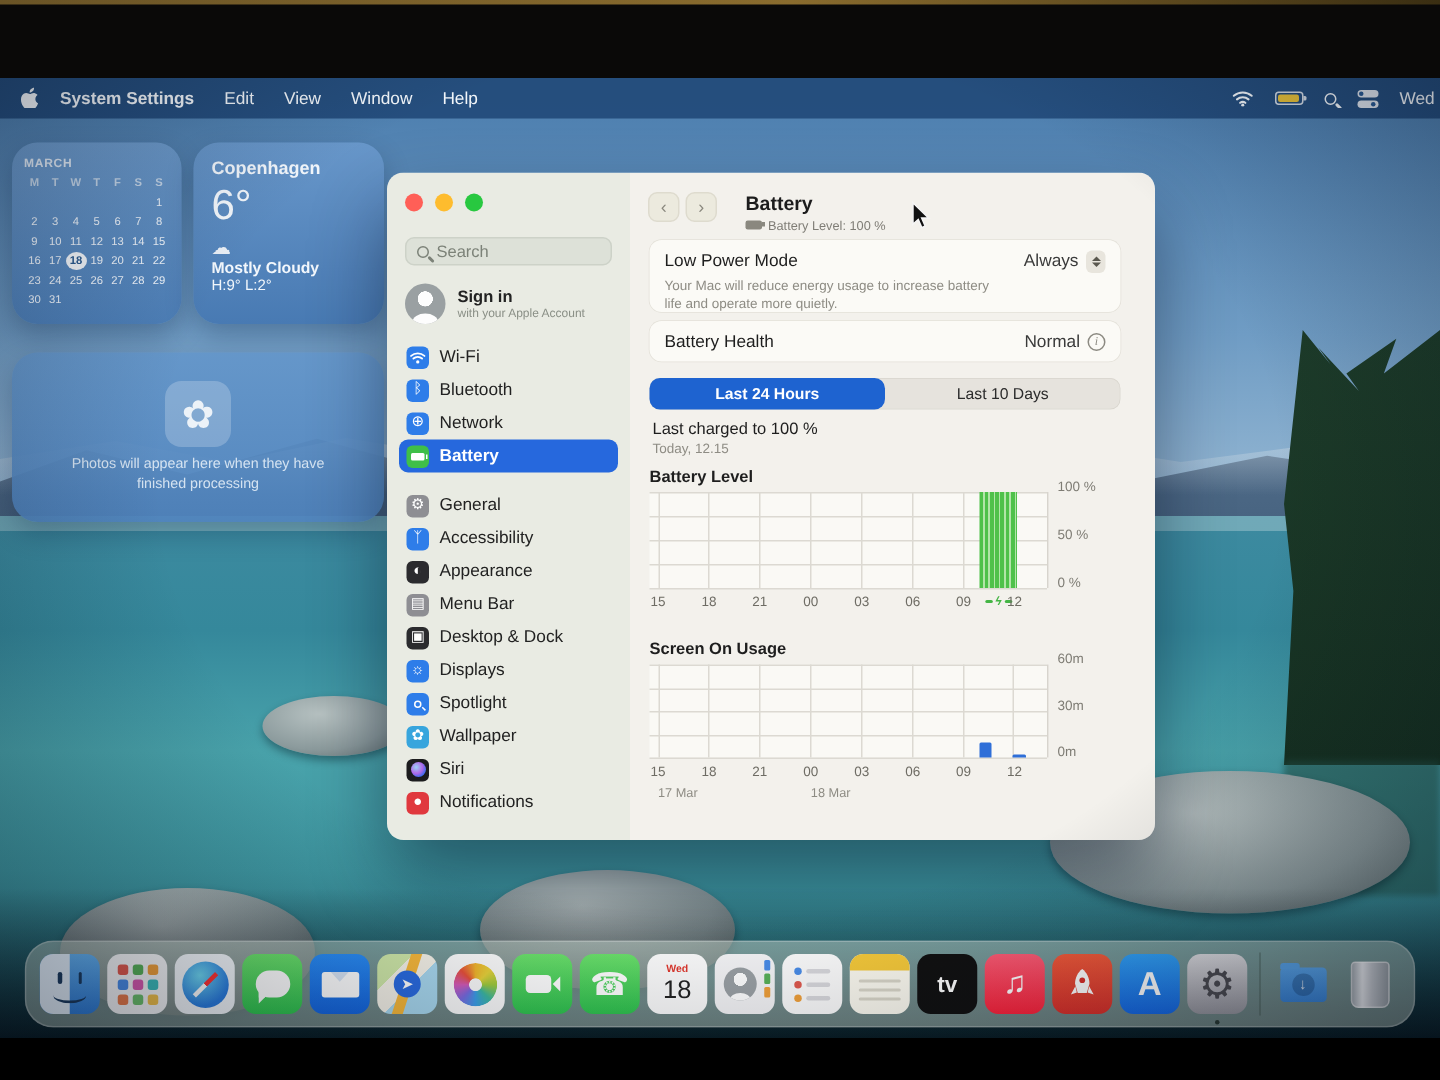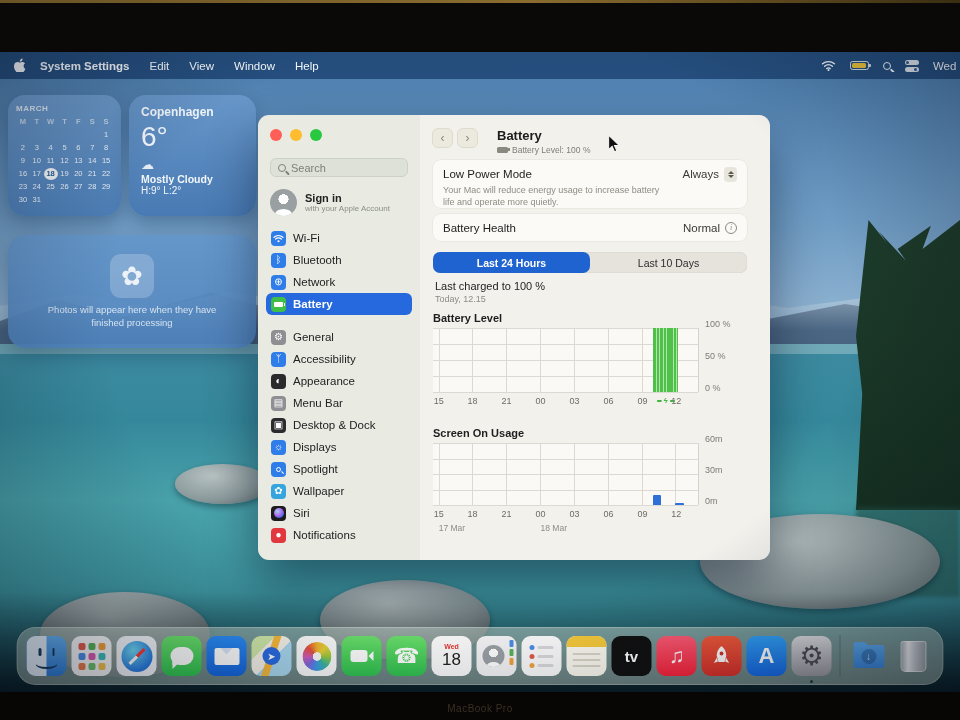--- a/index.html
+++ b/index.html
@@ -663,16 +663,13 @@
           </span>
         </div>
         <div class="dk ic-trash">
           <span class="bin"></span>
         </div>
       </div>
 
     <div id="vignette"></div>
   </div>
 
-  <div id="bezel-bottom">
-    <span>MacBook Pro</span>
-  </div>
 </div>
 
 </body></html>

